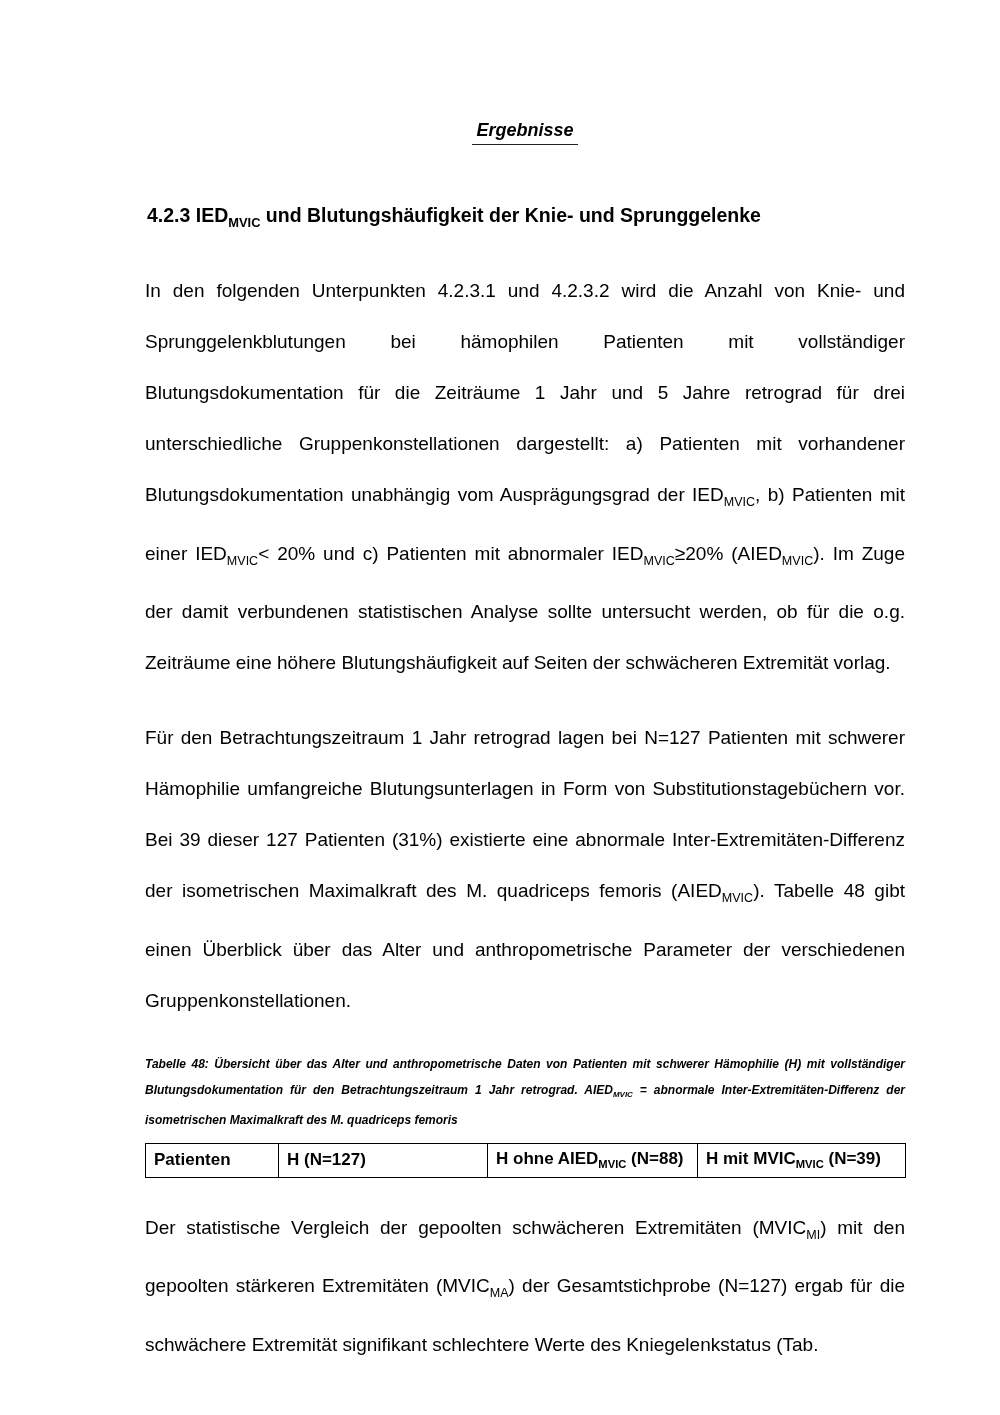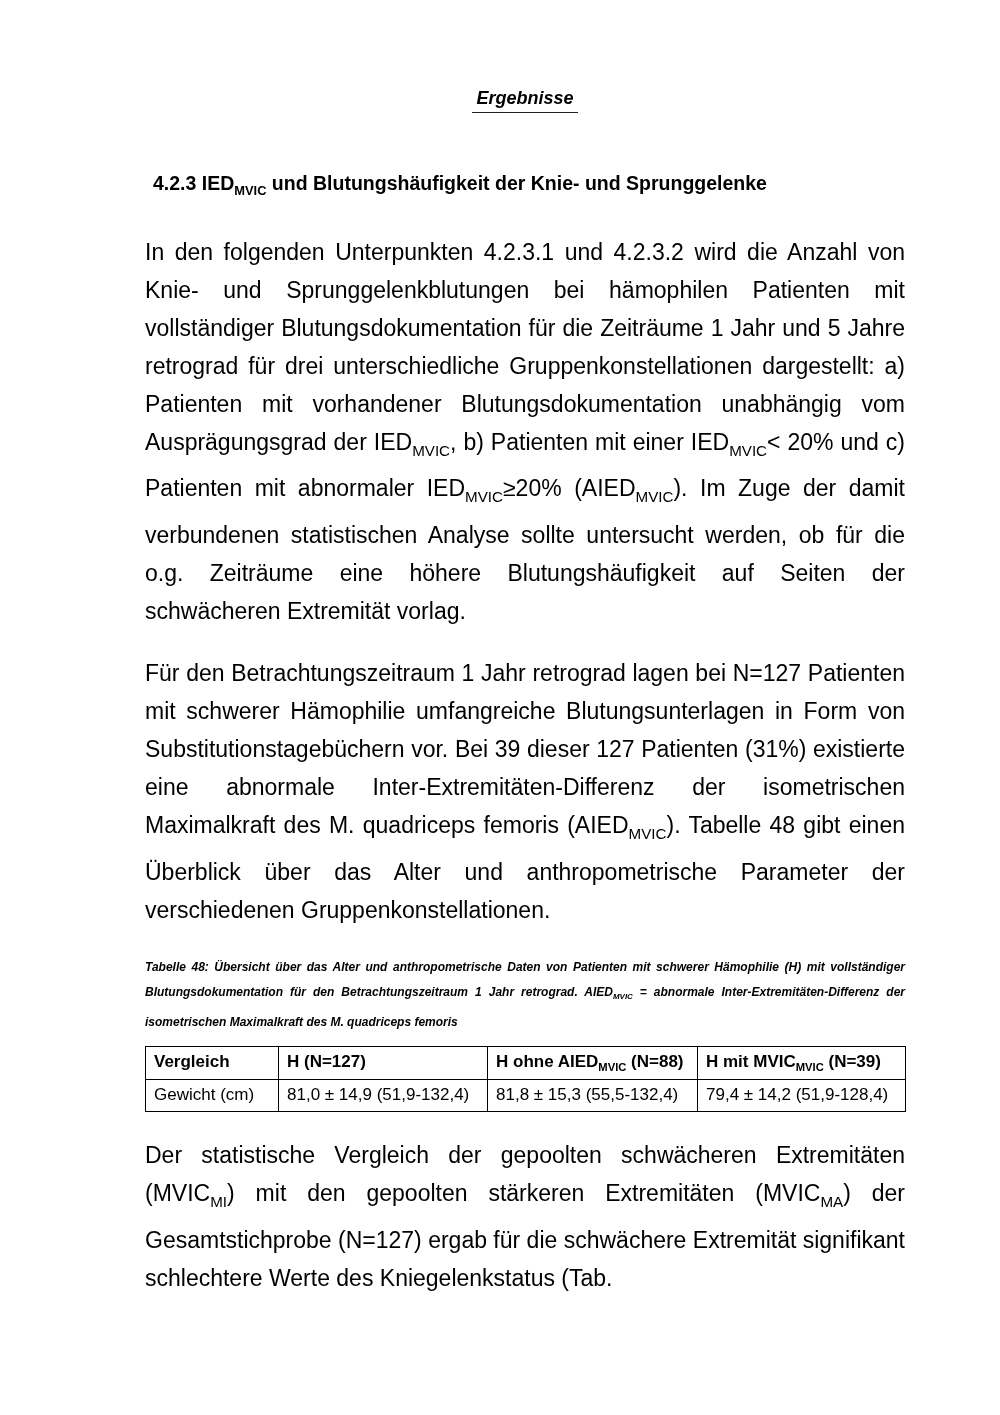--- a/index.html
+++ b/index.html
@@ -11,48 +11,48 @@
     width: 1000px;
     font-family: "Liberation Sans", sans-serif;
     color: #000000;
   }
   .page {
     position: relative;
     width: 1000px;
     height: 1415px;
     background: #ffffff;
     box-sizing: border-box;
-    padding-top: 88px;
+    padding-top: 120px;
   }
   .content {
     width: 760px;
     margin: 0 auto 0 145px;
   }
   .doc-header {
     text-align: center;
     font-size: 18px;
   }
   .doc-header span {
     display: inline-block;
     font-style: italic;
     font-weight: bold;
     border-bottom: 1.5px solid #222;
     padding: 0 4px 3px 4px;
   }
   h1.sec, h2.sec {
     font-size: 19.5px;
     font-weight: bold;
-    margin: 8px;
+    margin: 2px;
     line-height: 36px;
   }
   h1.sec { margin-top: 52px; }
   h2.sec { margin-top: 28px; max-width: 700px; }
   p.body {
-    font-size: 23px;
-    line-height: 38px;
+    font-size: 19px;
+    line-height: 51px;
     text-align: justify;
     margin: 24px 0 0 0;
   }
   sub { font-size: 66%; }
   sup { font-size: 66%; }
   .caption {
     font-size: 12px;
     font-weight: bold;
     font-style: italic;
     line-height: 25.5px;
@@ -106,33 +106,27 @@
 
     <table class="dtable">
       <colgroup>
         <col class="c0">
           <col class="c1">
           <col class="c2">
           <col class="c3">
       </colgroup>
       <thead>
         <tr>
-          <th><span>Vergleich</span></th>
+          <th><span>Patienten</span></th>
           <th><span>H (N=127)</span></th>
           <th><span>H ohne AIED</span><sub>MVIC</sub><span> (N=88)</span></th>
           <th><span>H mit MVIC</span><sub>MVIC</sub><span> (N=39)</span></th>
         </tr>
       </thead>
       <tbody>
-        <tr>
-          <td><span>Gewicht (cm)</span></td>
-          <td><span>81,0 ± 14,9 (51,9-132,4)</span></td>
-          <td><span>81,8 ± 15,3 (55,5-132,4)</span></td>
-          <td><span>79,4 ± 14,2 (51,9-128,4)</span></td>
-        </tr>
       </tbody>
     </table>
 
 
     <p class="body"><span>Der statistische Vergleich der gepoolten schwächeren Extremitäten (MVIC</span><sub>MI</sub><span>) mit den gepoolten stärkeren Extremitäten (MVIC</span><sub>MA</sub><span>) der Gesamtstichprobe (N=127) ergab für die schwächere Extremität signifikant schlechtere Werte des Kniegelenkstatus (Tab.</span></p>
 
   </div>
 </div>
 
 </body></html>

